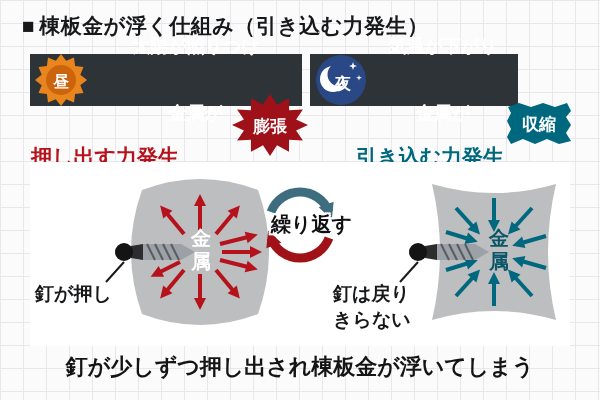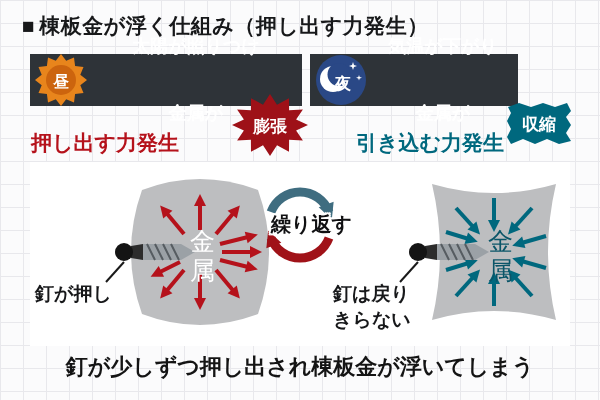--- a/index.html
+++ b/index.html
@@ -17,48 +17,48 @@
   .hdr{position:absolute;top:54px;height:52px;background:#2e3338;color:#fff;
        display:flex;flex-direction:column;justify-content:center;text-align:center;box-sizing:border-box;gap:43px;}
   .hdr .l1,.hdr .l2{font-size:18px;font-weight:700;line-height:1.3;white-space:nowrap;}
   .hdr-day{left:30px;width:272px;padding-left:60px;}
   .hdr-night{left:310px;width:208px;padding-left:58px;}
   .icon{position:absolute;width:54px;height:54px;top:53px;}
   .sun-icon{left:34px;}
   .moon-icon{left:314px;}
   .burst{position:absolute;left:230px;top:92px;width:80px;height:66px;z-index:4;}
   .shrink{position:absolute;left:505px;top:101px;width:68px;height:46px;z-index:4;}
-  .force{position:absolute;top:129px;font-size:21px;font-weight:700;white-space:nowrap;}
+  .force{position:absolute;top:143px;font-size:21px;font-weight:700;white-space:nowrap;}
   .force-day{left:31px;color:#b5121b;}
   .force-night{left:312px;color:#00687e;margin-left:44px;}
   .panel{position:absolute;left:30px;top:162px;width:540px;height:184px;background:#ffffff;}
   .illo{position:absolute;top:162px;}
   .illo-day{left:30px;width:272px;height:184px;}
   .illo-night{left:328px;width:242px;height:184px;}
-  .metal{position:absolute;width:22px;text-align:center;font-size:25px;font-weight:400;
+  .metal{position:absolute;width:22px;text-align:center;font-size:20px;font-weight:700;
          word-break:break-all;line-height:1.15;z-index:3;}
   .metal-day{left:190px;top:227px;color:#ffffff;}
   .metal-night{left:488px;top:227px;color:#0a5568;}
   .note{position:absolute;font-size:19px;font-weight:700;color:#17181a;line-height:1.35;z-index:3;white-space:nowrap;}
   .note-day{left:35px;top:281px;}
   .note-night{left:333px;top:281px;}
   .cycle-svg{position:absolute;left:257px;top:176px;width:86px;height:96px;z-index:4;}
   .cycle-label{position:absolute;left:252px;top:211px;width:100px;text-align:right;
     font-size:20px;font-weight:700;color:#101012;z-index:5;
     text-shadow:-2px 0 #fff,2px 0 #fff,0 -2px #fff,0 2px #fff,-2px -2px #fff,2px 2px #fff,-2px 2px #fff,2px -2px #fff;}
   .footer{position:absolute;left:0;top:352px;width:600px;text-align:center;font-size:22px;font-weight:700;color:#141414;white-space:nowrap;}
   svg text{font-family:"Liberation Sans", sans-serif;font-weight:700;}
 </style>
 </head>
 <body>
 
 <div class="page">
 
   <div class="title">
-    <span class="bullet">■</span><span>棟板金が浮く仕組み（押し出す力発生）</span>
+    <span class="bullet">■</span><span>棟板金が浮く仕組み（引き込む力発生）</span>
   </div>
 
   <div class="hdr hdr-day">
     <div class="l1">太陽が照りつけ</div>
     <div class="l2">金属が</div>
   </div>
   <svg class="icon sun-icon" viewBox="0 0 54 54">
     <polygon fill="#e8851c" points="53,27 46.3,32.2 49.5,40 41.1,41.1 40,49.5 32.2,46.3 27,53 21.8,46.3 14,49.5 12.9,41.1 4.5,40 7.7,32.2 1,27 7.7,21.8 4.5,14 12.9,12.9 14,4.5 21.8,7.7 27,1 32.2,7.7 40,4.5 41.1,12.9 49.5,14 46.3,21.8"></polygon>
     <circle cx="27" cy="27" r="15" fill="#cc640e"></circle>
     <text x="27" y="28" font-size="16" fill="#ffffff" text-anchor="middle" dominant-baseline="central">昼</text>

